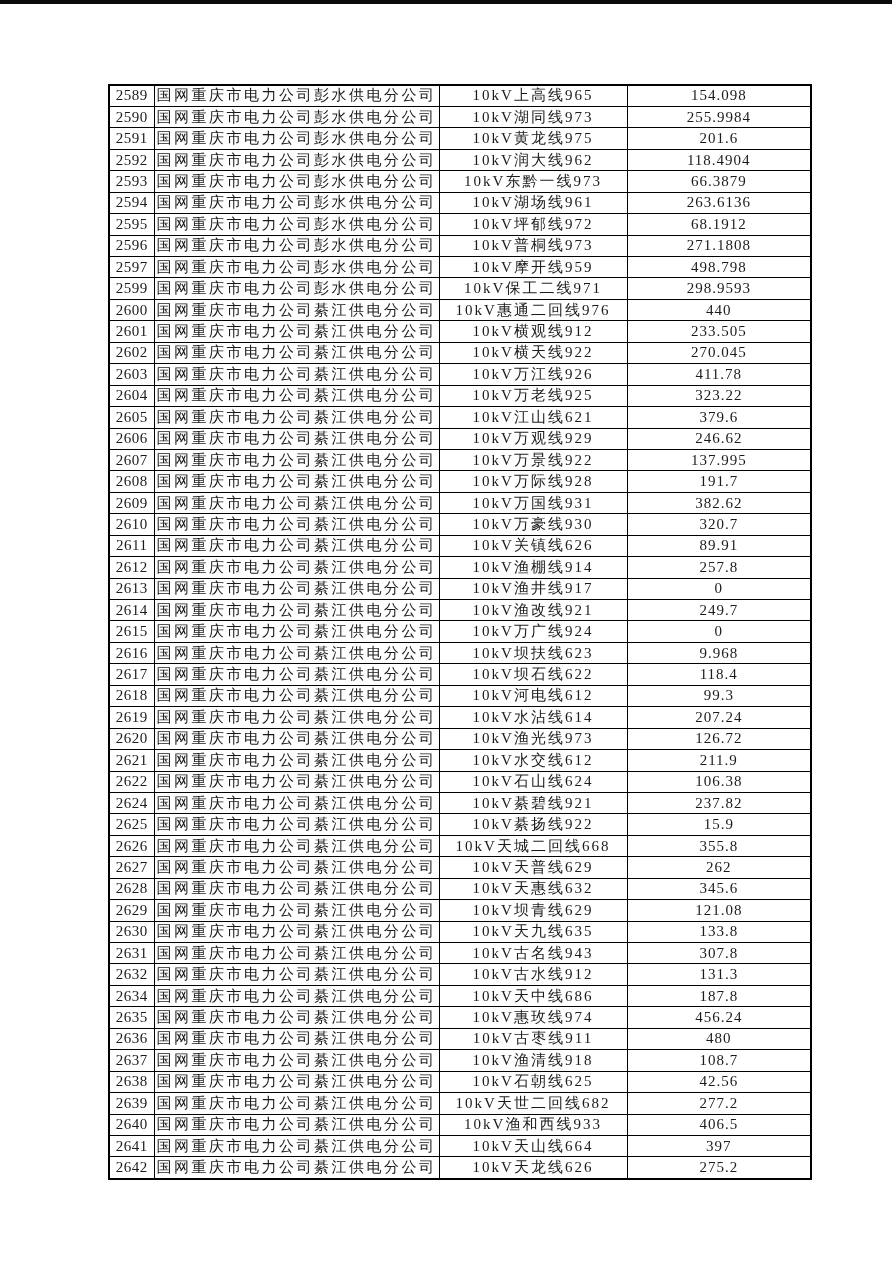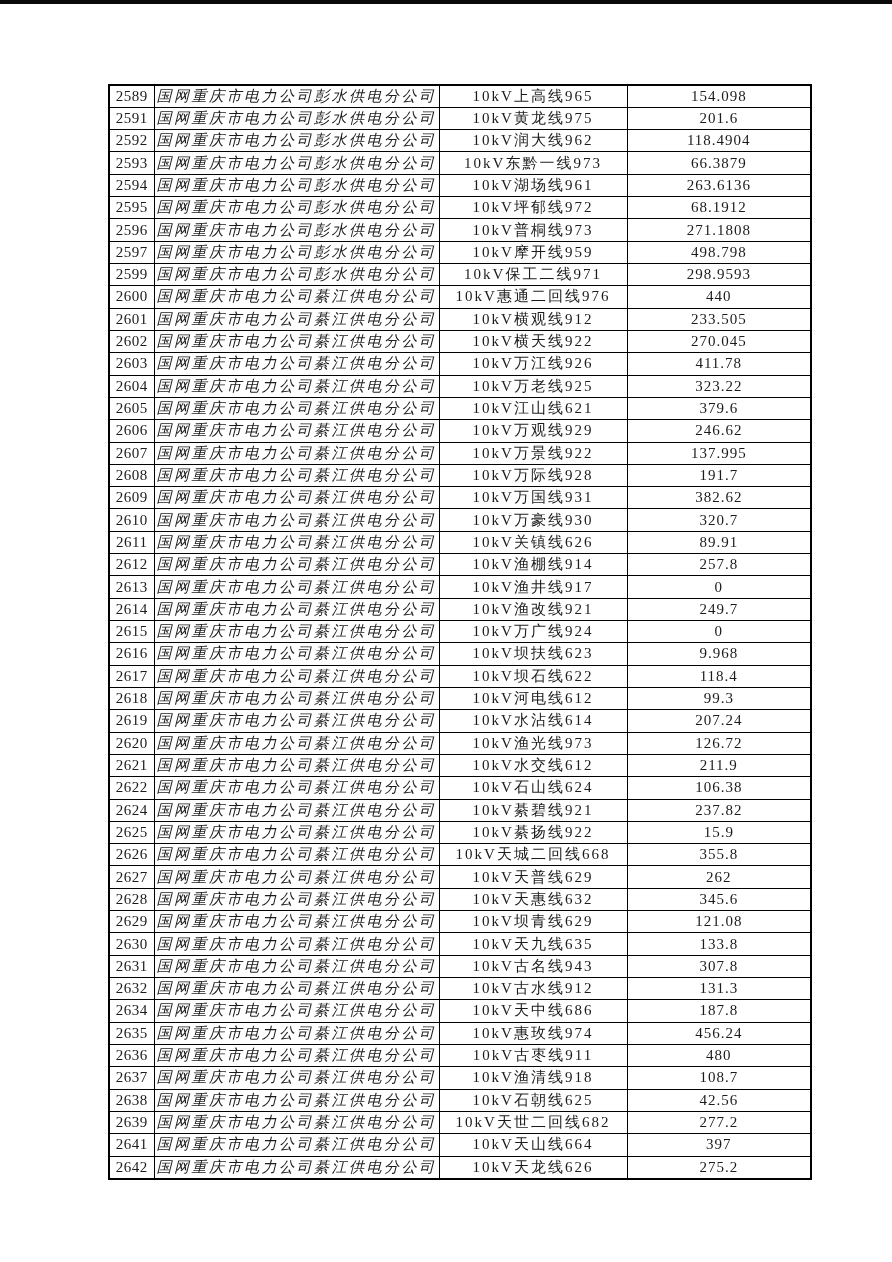--- a/index.html
+++ b/index.html
@@ -44,38 +44,44 @@
     padding: 0;
     text-align: center;
     vertical-align: middle;
     font-size: 15px;
     line-height: 1;
     color: var(--text-color);
     white-space: nowrap;
     overflow: hidden;
   }
   td.c0 { width: 45px;  letter-spacing: 0.5px; }
-  td.c1 { width: 285px; letter-spacing: 2.5px; font-style: italic; }
+  td.c1 { width: 285px; letter-spacing: 2.5px; }
   td.c2 { width: 188px; letter-spacing: 2px; }
   td.c3 { width: 184px; letter-spacing: 1px; }
 </style>
 </head>
 <body>
 
 <div class="page">
   <div class="top-bar"></div>
   <table class="data-table">
     <tbody>
         <tr>
           <td class="c0">2589</td>
           <td class="c1">国网重庆市电力公司彭水供电分公司</td>
           <td class="c2">10kV上高线965</td>
           <td class="c3">154.098</td>
         </tr>
         <tr>
+          <td class="c0">2590</td>
+          <td class="c1">国网重庆市电力公司彭水供电分公司</td>
+          <td class="c2">10kV湖同线973</td>
+          <td class="c3">255.9984</td>
+        </tr>
+        <tr>
           <td class="c0">2591</td>
           <td class="c1">国网重庆市电力公司彭水供电分公司</td>
           <td class="c2">10kV黄龙线975</td>
           <td class="c3">201.6</td>
         </tr>
         <tr>
           <td class="c0">2592</td>
           <td class="c1">国网重庆市电力公司彭水供电分公司</td>
           <td class="c2">10kV润大线962</td>
           <td class="c3">118.4904</td>
@@ -336,20 +342,26 @@
           <td class="c0">2638</td>
           <td class="c1">国网重庆市电力公司綦江供电分公司</td>
           <td class="c2">10kV石朝线625</td>
           <td class="c3">42.56</td>
         </tr>
         <tr>
           <td class="c0">2639</td>
           <td class="c1">国网重庆市电力公司綦江供电分公司</td>
           <td class="c2">10kV天世二回线682</td>
           <td class="c3">277.2</td>
+        </tr>
+        <tr>
+          <td class="c0">2640</td>
+          <td class="c1">国网重庆市电力公司綦江供电分公司</td>
+          <td class="c2">10kV渔和西线933</td>
+          <td class="c3">406.5</td>
         </tr>
         <tr>
           <td class="c0">2641</td>
           <td class="c1">国网重庆市电力公司綦江供电分公司</td>
           <td class="c2">10kV天山线664</td>
           <td class="c3">397</td>
         </tr>
         <tr>
           <td class="c0">2642</td>
           <td class="c1">国网重庆市电力公司綦江供电分公司</td>

